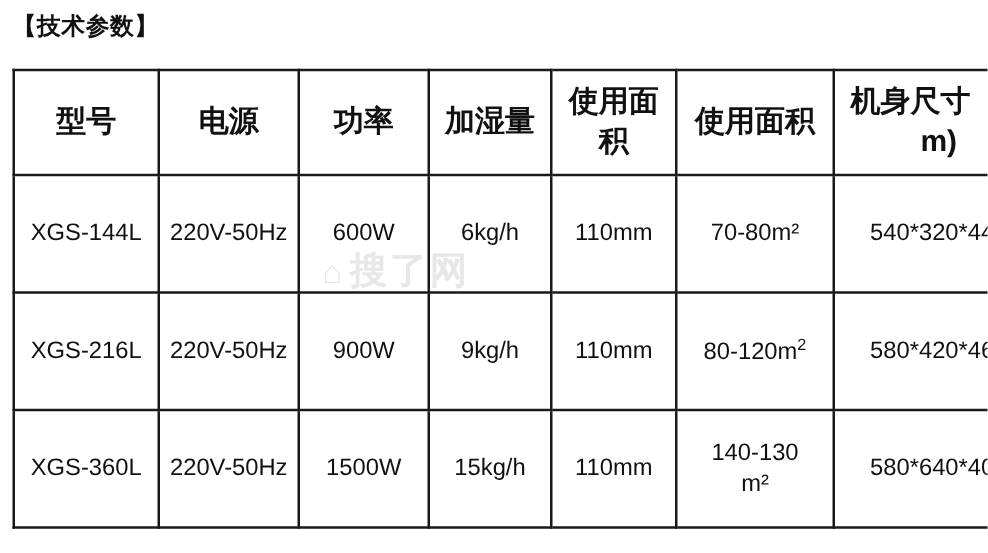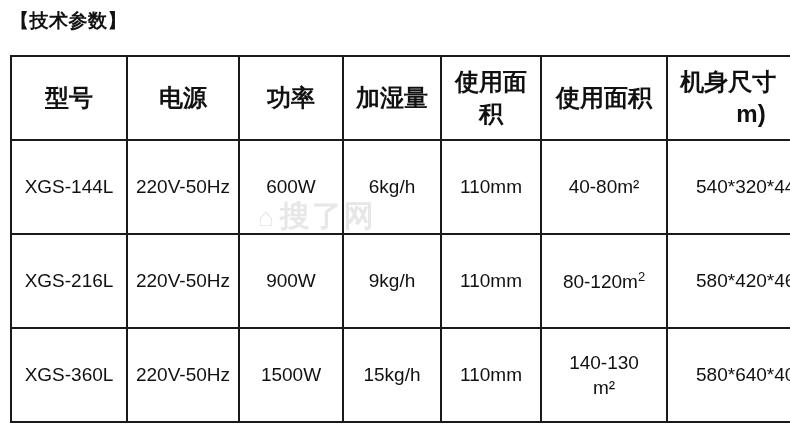--- a/index.html
+++ b/index.html
@@ -108,21 +108,21 @@
         <td class="col-size">机身尺寸（mm)</td>
       </tr>
     </thead>
     <tbody>
       <tr>
         <td>XGS-144L</td>
         <td>220V-50Hz</td>
         <td>600W</td>
         <td>6kg/h</td>
         <td>110mm</td>
-        <td>40-80m²</td>
+        <td>70-80m²</td>
         <td>540*320*440</td>
       </tr>
       <tr>
         <td>XGS-216L</td>
         <td>220V-50Hz</td>
         <td>900W</td>
         <td>9kg/h</td>
         <td>110mm</td>
         <td>
           <span>80-120m</span><span class="sup">2</span>

